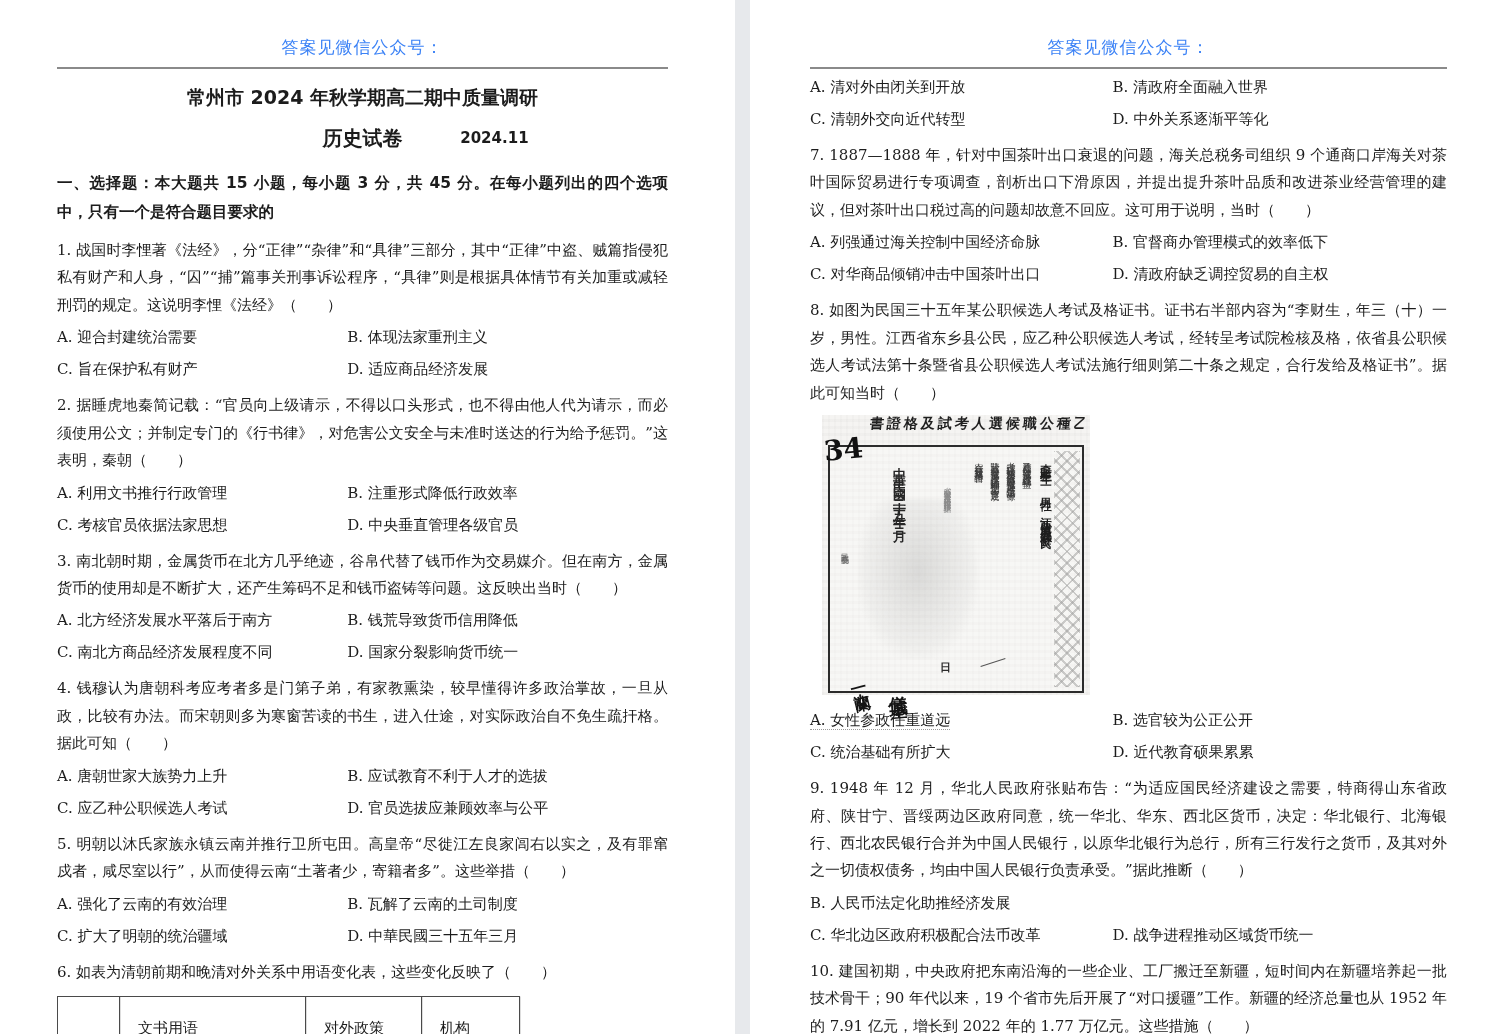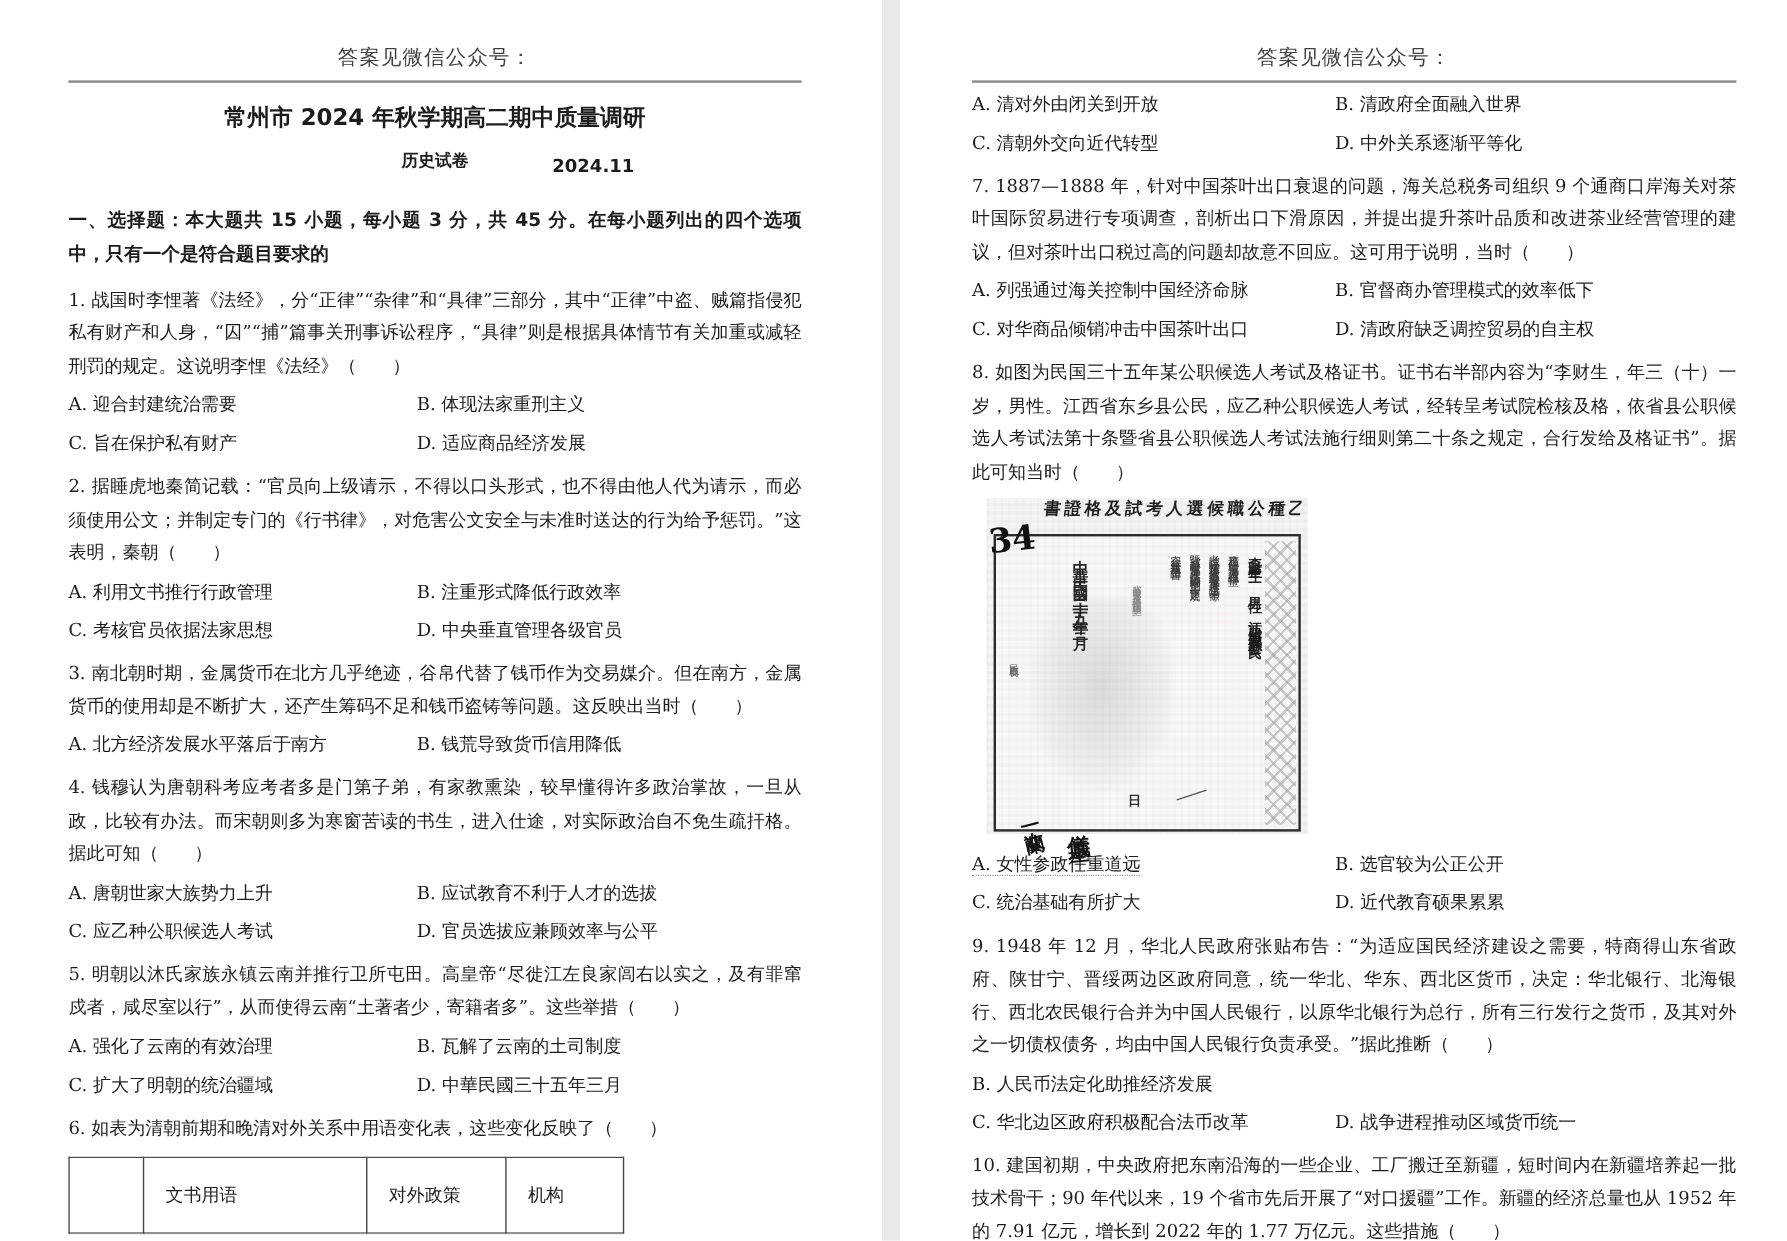--- a/index.html
+++ b/index.html
@@ -6,25 +6,25 @@
   body{
     width:1489px;height:1034px;overflow:hidden;position:relative;
     background:#ffffff;
     font-family:"DejaVu Serif","Liberation Serif",serif;
     color:#1c1c1c;
   }
   .gutter{position:absolute;left:735px;top:0;width:15px;height:1034px;background:#e7e9ec;}
   .page{position:absolute;top:0;height:1034px;box-sizing:border-box;background:#fff;}
   .p1{left:0;width:735px;padding:36px 67px 0 57px;}
   .p2{left:750px;width:739px;padding:36px 42px 0 60px;}
-  .notice{font-size:17px;text-align:center;color:#404040;letter-spacing:1px;}
+  .notice{font-size:17px;text-align:center;color:#3b82f6;letter-spacing:1px;}
   .rule{border:none;border-top:2px solid #8a8a8a;margin:8px 0 0 0;}
   .title{font-size:19px;font-weight:700;text-align:center;margin:16px 0 0 0;font-family:"DejaVu Sans","Liberation Sans",sans-serif;}
   .subjrow{position:relative;margin-top:14px;height:28px;}
-  .subject{position:absolute;left:0;right:0;text-align:center;font-size:14px;font-weight:700;font-family:"DejaVu Sans","Liberation Sans",sans-serif;}
+  .subject{position:absolute;left:0;right:0;text-align:center;font-size:20px;font-weight:700;font-family:"DejaVu Sans","Liberation Sans",sans-serif;}
   .paperdate{position:absolute;left:66%;top:4px;font-size:15px;font-weight:700;font-family:"DejaVu Sans","Liberation Sans",sans-serif;}
   .section{font-size:15.5px;font-weight:700;line-height:1.9;margin-top:16px;text-align:justify;font-family:"DejaVu Sans","Liberation Sans",sans-serif;}
   .stem{font-size:15px;line-height:1.83;text-align:justify;margin:9px 0 0 0;}
   .optrow{display:flex;font-size:15px;line-height:1.8;margin-top:5px;}
   .optl{width:47.5%;}
   .optr{flex:1;}
   .u-dotted{border-bottom:1px dotted #9a9a9a;}
   
   table.qtable{border-collapse:collapse;margin-top:10px;table-layout:fixed;}
   table.qtable td{border:1.5px solid #4a4a4a;font-size:15px;padding:0 0 0 18px;vertical-align:middle;box-shadow:0 0 0 .5px #bbb;}
@@ -97,20 +97,24 @@
       <span class="optr">D. 中央垂直管理各级官员</span>
     </div>
   </div>
 
   <div>
     <p class="stem">3. 南北朝时期，金属货币在北方几乎绝迹，谷帛代替了钱币作为交易媒介。但在南方，金属货币的使用却是不断扩大，还产生筹码不足和钱币盗铸等问题。这反映出当时（　　）</p>
     <div class="optrow">
       <span class="optl">A. 北方经济发展水平落后于南方</span>
       <span class="optr">B. 钱荒导致货币信用降低</span>
     </div>
+    <div class="optrow">
+      <span class="optl">C. 南北方商品经济发展程度不同</span>
+      <span class="optr">D. 国家分裂影响货币统一</span>
+    </div>
   </div>
 
   <div>
     <p class="stem">4. 钱穆认为唐朝科考应考者多是门第子弟，有家教熏染，较早懂得许多政治掌故，一旦从政，比较有办法。而宋朝则多为寒窗苦读的书生，进入仕途，对实际政治自不免生疏扞格。据此可知（　　）</p>
     <div class="optrow">
       <span class="optl">A. 唐朝世家大族势力上升</span>
       <span class="optr">B. 应试教育不利于人才的选拔</span>
     </div>
     <div class="optrow">
       <span class="optl">C. 应乙种公职候选人考试</span>

